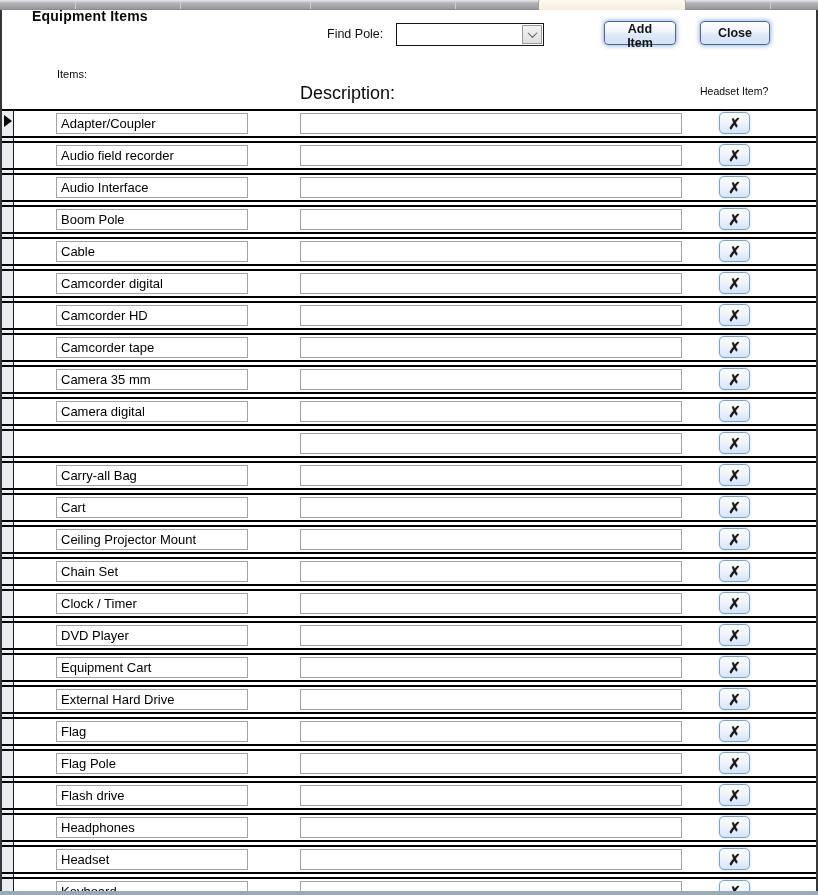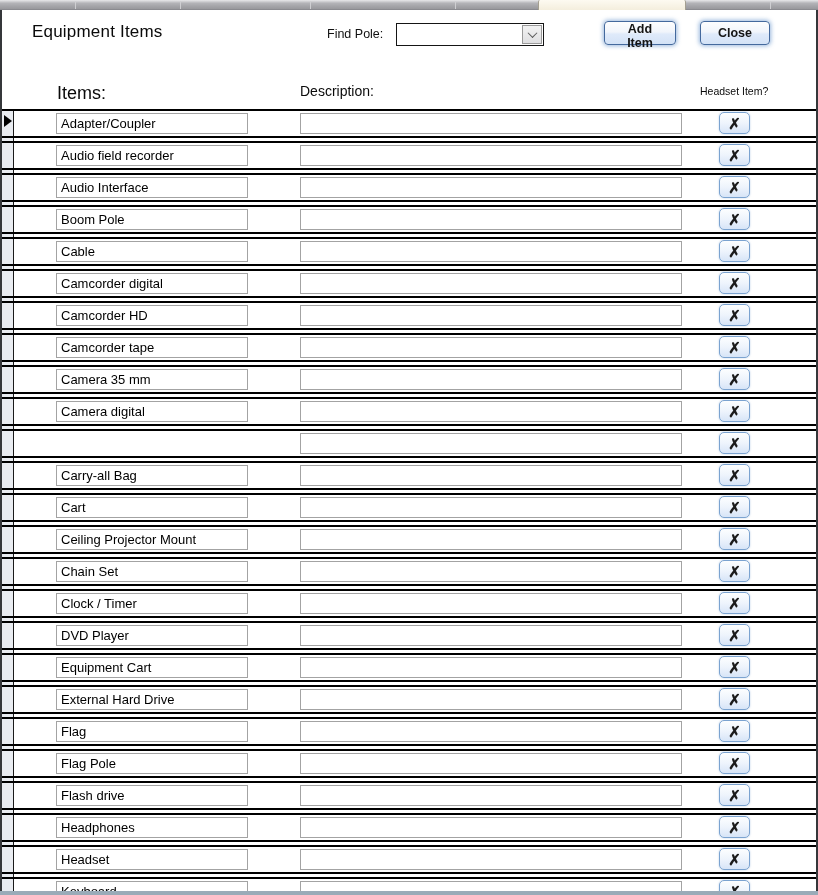--- a/index.html
+++ b/index.html
@@ -15,39 +15,39 @@
     background:linear-gradient(180deg,#fdfaf1 0%,#f4eedd 100%);
     border-left:1px solid #a49f90;border-right:1px solid #a49f90;
     border-top-left-radius:2px;border-top-right-radius:2px;}
 
   
   .wborder-left{position:absolute;left:0;top:10px;width:2px;height:885px;background:#35373a;}
   .wborder-right{position:absolute;right:0;top:10px;width:2px;height:885px;background:#35373a;}
   .wbottom{position:absolute;left:0;top:891px;width:818px;height:4px;background:#9aabb8;}
 
   
-  .title{position:absolute;left:32px;top:22px;font-size:17px;font-weight:normal;color:#0a0a0a;letter-spacing:0.2px;}
+  .title{position:absolute;left:32px;top:8px;font-size:14px;font-weight:bold;color:#0a0a0a;letter-spacing:0.2px;}
   .find-label{position:absolute;left:327px;top:27px;font-size:12.5px;color:#111;}
   .combo{position:absolute;left:396px;top:23px;width:148px;height:23px;background:#fff;
     border:1.5px solid #151515;display:flex;align-items:stretch;}
   .combo-field{flex:1;font-size:12.5px;color:#111;padding:3px 4px;}
   .combo-btn{width:20px;margin:1px;background:linear-gradient(180deg,#f2f2f2,#dfdfe1);
     border:1px solid #999;display:flex;align-items:center;justify-content:center;}
   .chev{width:7px;height:7px;border-right:1.6px solid #5a5a5a;border-bottom:1.6px solid #5a5a5a;
     transform:rotate(45deg) translate(-1px,-1px);}
   .cmd{position:absolute;height:24px;border:1px solid #44699d;border-radius:4px;cursor:pointer;
     background:linear-gradient(180deg,#fdfdfe 0%,#f1f5fb 45%,#dfeafa 55%,#d3e2f6 100%);
     box-shadow:0 0 4px 1px rgba(120,160,210,.75);
     font-size:12.5px;font-weight:bold;color:#141414;padding:0 10px;}
   .btn-add{left:604px;top:21px;width:72px;}
   .btn-close{left:700px;top:21px;width:70px;}
 
   
-  .col-items{position:absolute;left:57px;top:83px;font-size:18px;color:#0a0a0a;text-align:right;}
-  .col-desc{position:absolute;left:300px;top:83px;font-size:14px;color:#0a0a0a;}
+  .col-items{position:absolute;left:57px;top:68px;font-size:11px;color:#0a0a0a;text-align:right;}
+  .col-desc{position:absolute;left:300px;top:83px;font-size:18px;color:#0a0a0a;}
   .col-del{position:absolute;left:700px;top:85px;font-size:10.5px;color:#0a0a0a;}
 
   
   .records{position:absolute;left:2px;top:109px;width:814px;height:782px;overflow:hidden;background:#fff;}
   .selector-strip{position:absolute;left:0;top:0;width:12px;height:100%;
     background:#e9ecf1;border-right:1px solid #1a1a1a;}
   .record{position:relative;height:29px;margin-bottom:3px;
     border-top:2px solid #000;border-bottom:2px solid #000;background:transparent;}
   .cur-arrow{position:absolute;left:2px;top:4px;width:0;height:0;display:none;
     border-top:6px solid transparent;border-bottom:6px solid transparent;border-left:8px solid #000;}

